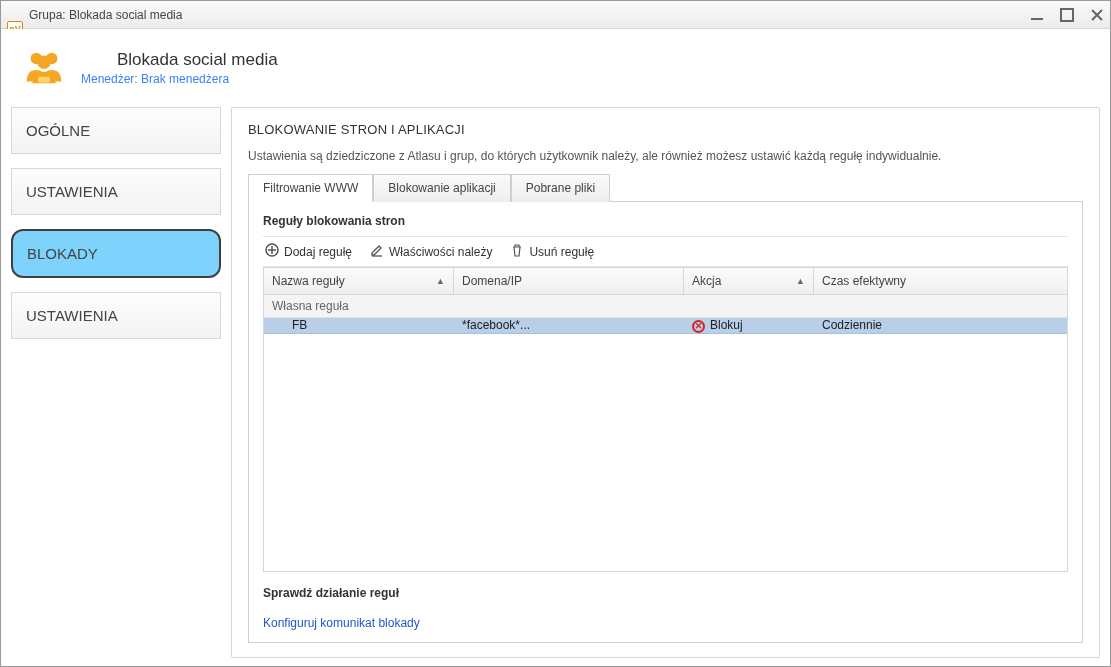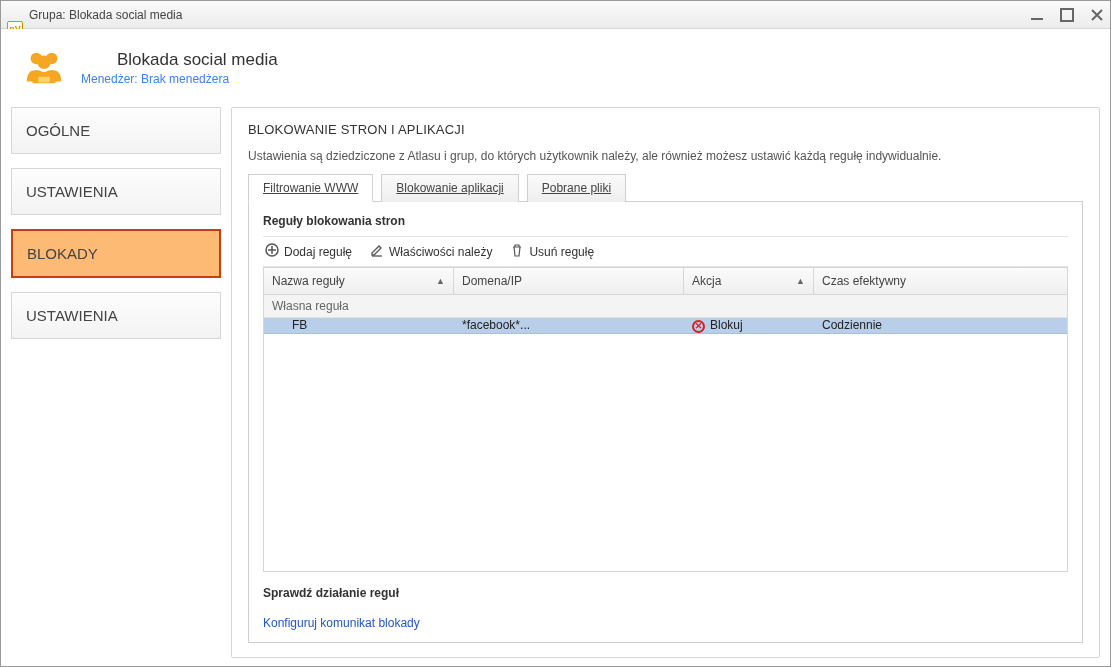--- a/index.html
+++ b/index.html
@@ -11,26 +11,26 @@
 .win-controls { display: flex; gap: 16px; align-items:center; }
 .win-btn { width: 14px; height: 14px; color:#666; cursor:pointer; display:flex;align-items:center;justify-content:center;font-size:14px;font-weight:bold; }
 .content { flex: 1; display: flex; flex-direction: column; padding: 10px 10px 8px 10px; background:#fff; }
 .header-row { display: flex; align-items: center; padding: 6px 10px 16px 10px; }
 .group-icon { width:46px;height:46px; display:flex;align-items:center;justify-content:center; }
 .group-title { font-size: 17px; color: #333; margin-left: 36px; }
 .group-sub { font-size: 12px; color: #3b82f6; margin-top:2px; }
 .body-row { flex:1; display:flex; gap:10px; min-height:0; }
 .sidebar { width:210px; display:flex; flex-direction:column; }
 .side-item { border:1px solid #d7d7d7; background:linear-gradient(#fdfdfd,#f3f3f3); padding:14px 14px; font-size:15px; color:#444; margin-bottom:14px; cursor:pointer; }
-.side-item.active { border:2px solid #c2410c; border-radius:0; background:#fdba74; font-weight:normal; }
+.side-item.active { border:2px solid #404040; border-radius:12px; background:#7dd3fc; font-weight:normal; }
 .main { flex:1; border:1px solid #d7d7d7; background:#fff; padding:14px 16px; display:flex; flex-direction:column; min-height:0; border-radius:2px;}
 .main h2 { font-size:13px; font-weight:normal; color:#333; letter-spacing:0.2px; }
 .subtext { font-size:12px; color:#555; margin:12px 0 10px 0; }
 .tabs { display:flex; border-bottom:1px solid #cfcfcf; }
-.tab { border:1px solid #cfcfcf; border-bottom:none; background:linear-gradient(#fafafa,#eee); padding:6px 14px; margin-right:8px; font-size:12px; color:#444; cursor:pointer; position:relative; top:1px;text-decoration:underline; }
+.tab { border:1px solid #cfcfcf; border-bottom:none; background:linear-gradient(#fafafa,#eee); padding:6px 14px; margin-right:0px; font-size:12px; color:#444; cursor:pointer; position:relative; top:1px; }
 .tab.active { background:#fff; border-bottom:1px solid #fff; }
 .tab-panel { border:1px solid #cfcfcf; border-top:none; flex:1; padding:12px 14px; display:flex; flex-direction:column; min-height:0;}
 .section-title { font-weight:bold; font-size:12px; margin-bottom:8px; }
 .toolbar { border-top:1px solid #e3e3e3; border-bottom:1px solid #e3e3e3; padding:6px 2px; display:flex; gap:18px; align-items:center; }
 .tbtn { display:flex; align-items:center; gap:5px; cursor:pointer; color:#333; }
 .tbtn svg, .tbtn .ico { width:14px;height:14px; }
 .grid { border:1px solid #d7d7d7; flex:1; min-height:180px; display:flex; flex-direction:column; }
 .grid-head { display:flex; background:linear-gradient(#fbfbfb,#efefef); border-bottom:1px solid #d7d7d7;text-align:center; }
 .gh { padding:6px 8px; border-right:1px solid #d7d7d7; font-size:12px; color:#444; display:flex; align-items:center; justify-content:space-between; }
 .gh .arrow { font-size:9px; color:#666; }

